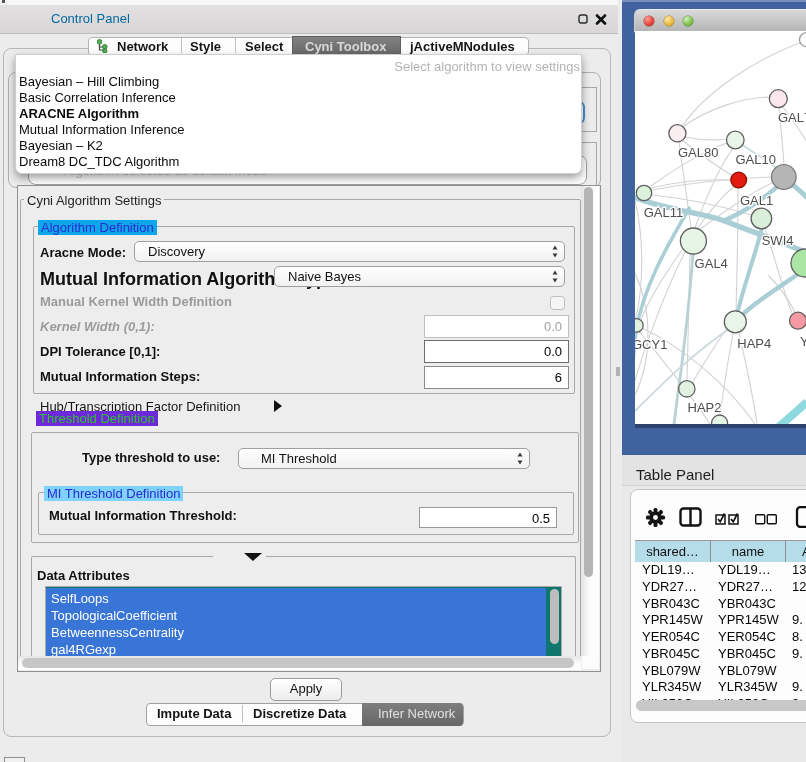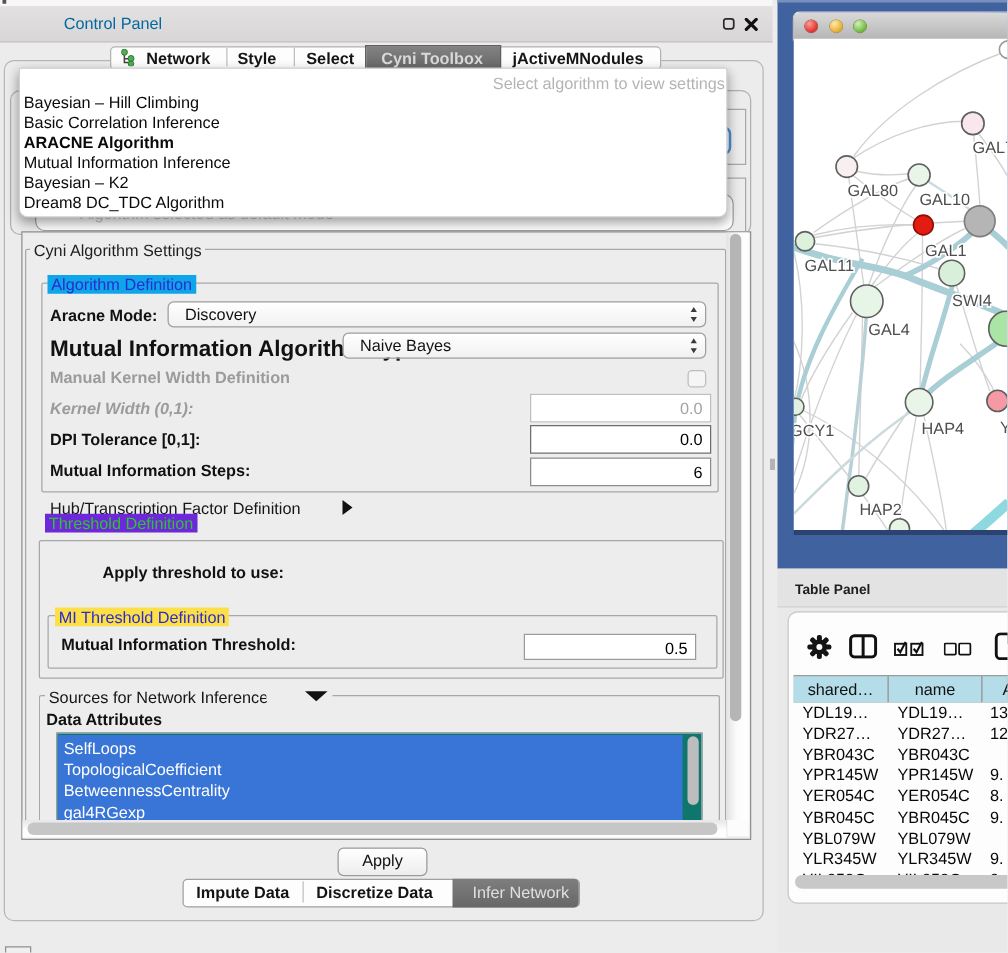--- a/index.html
+++ b/index.html
@@ -83,29 +83,32 @@
   <div class="abs b" style="left:40px;top:369px;font-size:13px;color:#111;">Mutual Information Steps:</div>
   <div class="abs field" style="left:424px;top:366px;width:145px;height:23px;border:1px solid #8b8b8b;color:#000;">6</div>
 
   <div class="abs" style="left:40px;top:399px;font-size:13px;color:#161616;">Hub/Transcription Factor Definition</div>
   <svg class="abs" style="left:272px;top:399px;" width="12" height="14" viewBox="0 0 12 14">
       <path d="M2 1 L10 7 L2 13 Z" fill="#111"></path>
     </svg>
 
   <div class="abs" style="left:31px;top:432px;width:546px;height:109px;border:1px solid #a8a8a8;border-radius:2px;"></div>
   <div class="abs" style="left:36px;top:411px;background:#6d28d9;padding:0 3px;font-size:13px;color:#2dc52d;">Threshold Definition</div>
-  <div class="abs b" style="left:82px;top:450px;font-size:13px;color:#111;">Apply threshold to use:</div>
+  <div class="abs b" style="left:82px;top:450px;font-size:13px;color:#111;">Type threshold to use:</div>
+  <div class="abs combo" style="left:238px;top:448px;width:292px;height:21px;padding-left:22px;">MI Threshold<svg class="stpr" width="6" height="13" viewBox="0 0 6 13">
+        <path d="M3 0.5 L5.5 4.5 L0.5 4.5 Z" fill="#3a3a3a"></path>
+        <path d="M3 12.5 L5.5 8.5 L0.5 8.5 Z" fill="#3a3a3a"></path>
+      </svg></div>
 
   <div class="abs" style="left:38px;top:492px;width:534px;height:41px;border:1px solid #a8a8a8;border-radius:2px;"></div>
-  <div class="abs" style="left:44px;top:486px;background:#fde047;padding:0 3px;font-size:13px;color:#2b2bd0;">MI Threshold Definition</div>
+  <div class="abs" style="left:44px;top:486px;background:#7dd3fc;padding:0 3px;font-size:13px;color:#2b2bd0;">MI Threshold Definition</div>
   <div class="abs b" style="left:49px;top:508px;font-size:13px;color:#111;">Mutual Information Threshold:</div>
   <div class="abs field" style="left:419px;top:507px;width:138px;height:21px;border:1px solid #9a9a9a;color:#000;">0.5</div>
 
   <div class="abs" style="left:31px;top:556px;width:543px;height:104px;border:1px solid #a8a8a8;border-radius:2px;border-bottom:none;"></div>
-  <div class="abs" style="left:36px;top:550px;background:#ededed;padding:0 3px;font-size:13px;color:#161616;">Sources for Network Inference</div>
   <div class="abs" style="left:213px;top:552px;width:53px;height:9px;background:#ededed;"></div>
   <div class="abs" style="left:244px;top:553px;width:0;height:0;border-left:9px solid transparent;border-right:9px solid transparent;border-top:8px solid #111;"></div>
   <div class="abs b" style="left:37px;top:568px;font-size:13px;color:#111;">Data Attributes</div>
 
   <div class="abs" style="left:45px;top:586px;width:515px;height:70px;background:#0f766e;border:1px solid #aaa;border-bottom:none;overflow:hidden;">
     <div style="position:absolute;left:0;top:1px;width:500px;height:70px;background:#3875d7;"></div>
     <div style="position:absolute;left:5px;top:3px;font-size:13px;line-height:17px;color:#fff;">SelfLoops<br>TopologicalCoefficient<br>BetweennessCentrality<br>gal4RGexp</div>
     <div style="position:absolute;left:504px;top:2px;width:9px;height:55px;background:#bdbdbd;border-radius:5px;"></div>
   </div>
 
@@ -215,21 +218,21 @@
       <text x="165" y="315">Y</text>
       <text x="52.5" y="381">HAP2</text>
     </g>
   </svg>
   </div>
   <div style="position:absolute;left:13px;top:424px;width:171px;height:4px;background:#2c4372;"></div>
 </div>
 
 <div class="abs" style="left:622px;top:455px;width:184px;height:307px;background:#e9e9e9;">
   <div style="position:absolute;left:0;top:0;width:184px;height:30px;background:#e3e3e3;border-bottom:1px solid #d2d2d2;"></div>
-  <div style="position:absolute;left:14px;top:11px;font-size:11px;color:#1d1d1d;font-weight:bold;">Table Panel</div>
+  <div style="position:absolute;left:14px;top:11px;font-size:15px;color:#1d1d1d;">Table Panel</div>
   <div style="position:absolute;left:8px;top:34px;width:190px;height:232px;background:#fdfdfd;border:1px solid #c6c6c6;border-radius:8px;"></div>
 
   <svg style="position:absolute;left:23px;top:52px;" width="21" height="21" viewBox="0 0 21 21">
     <g transform="translate(10.5,10.5)" fill="#141414">
       <circle r="6"></circle>
       <g>
         <rect x="-2" y="-9.6" width="4" height="19.2" rx="1.6"></rect>
         <rect x="-2" y="-9.6" width="4" height="19.2" rx="1.6" transform="rotate(45)"></rect>
         <rect x="-2" y="-9.6" width="4" height="19.2" rx="1.6" transform="rotate(90)"></rect>
         <rect x="-2" y="-9.6" width="4" height="19.2" rx="1.6" transform="rotate(135)"></rect>

